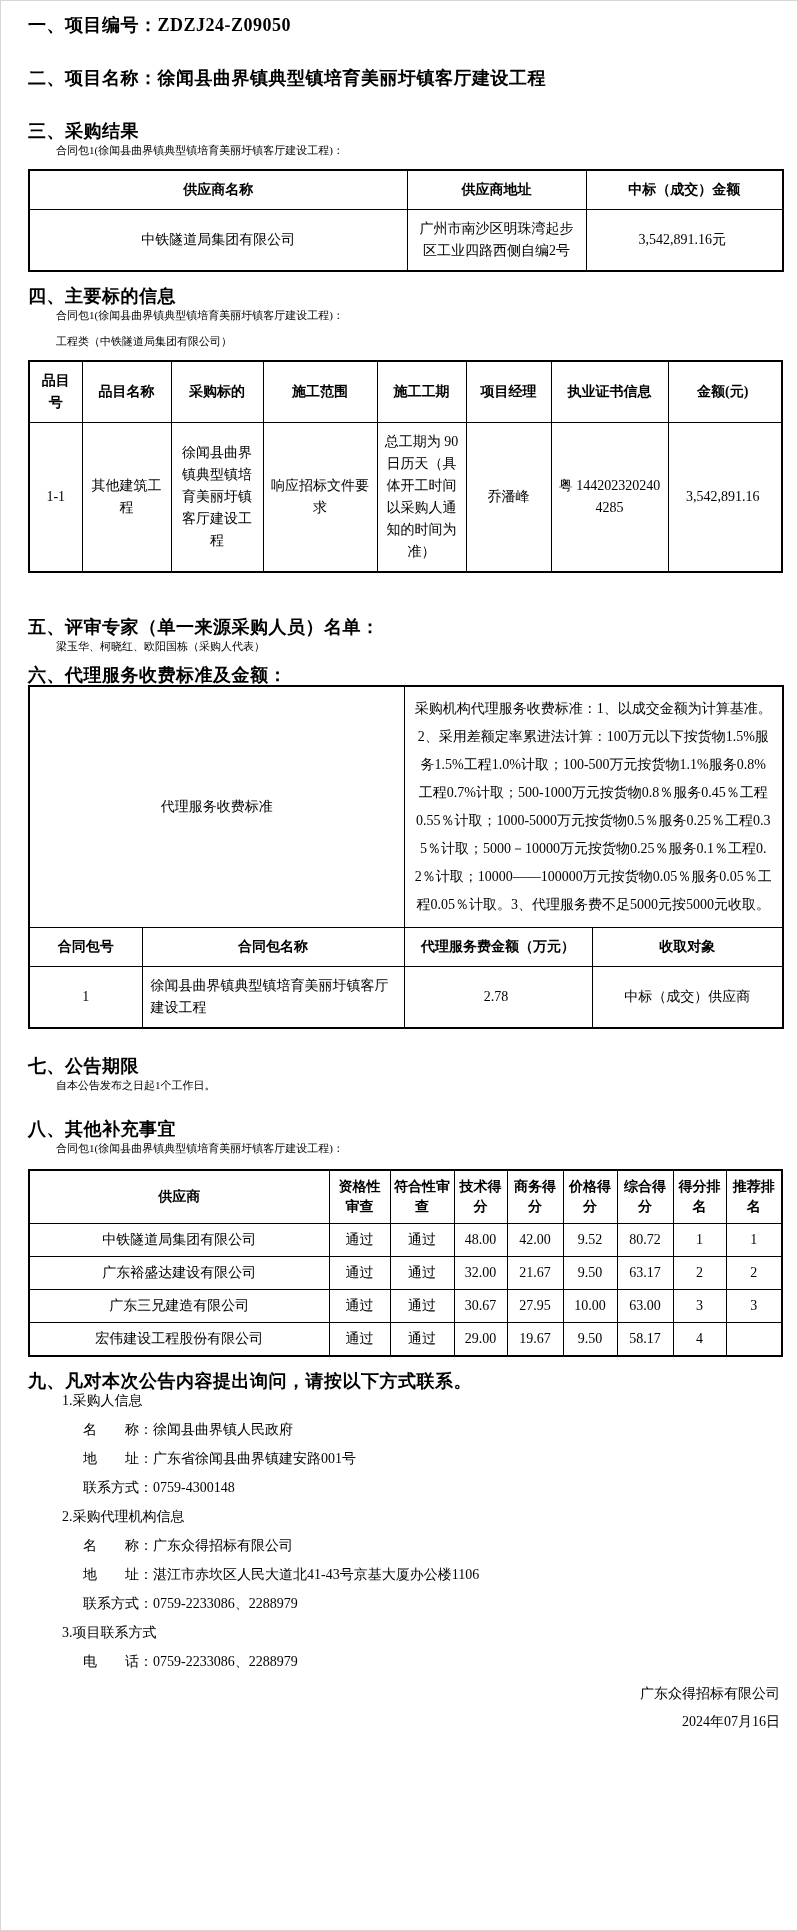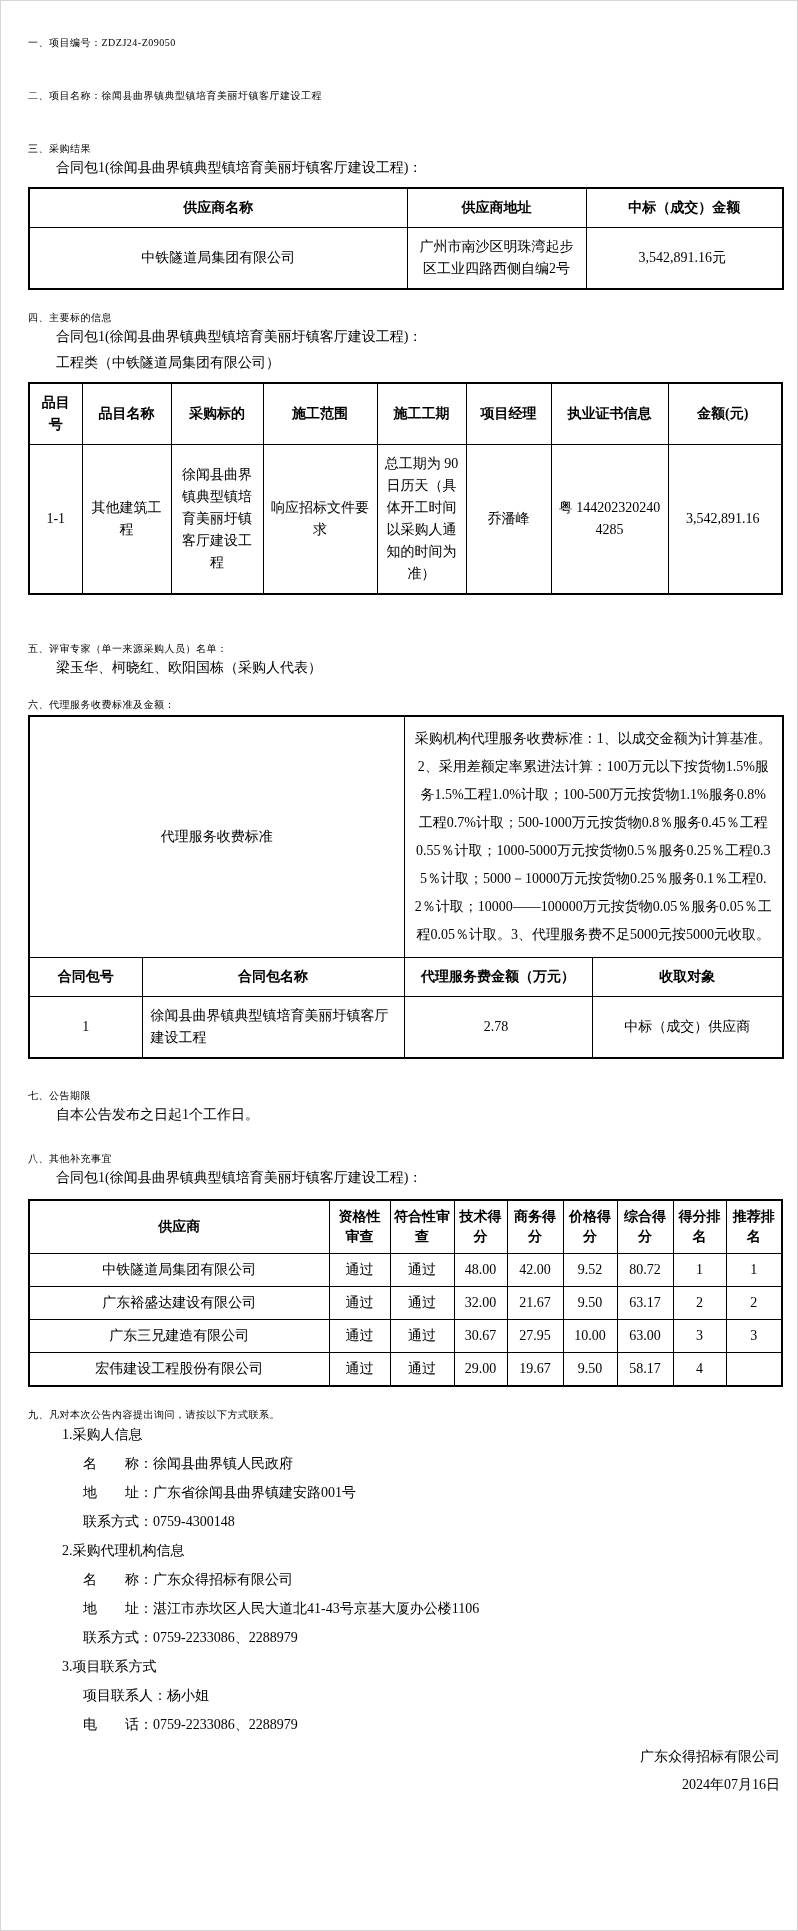--- a/index.html
+++ b/index.html
@@ -4,23 +4,23 @@
 <style>
   * { margin:0; padding:0; box-sizing:border-box; }
   html,body { background:#fff; }
   body {
     width:798px; height:1931px;
     border:1px solid #d6d6d6;
     padding:14px 17px 10px 27px;
     font-family:"Liberation Serif","DejaVu Serif",serif;
     color:#000; font-size:14px; overflow:hidden;
   }
-  .heading { font-size:10px; font-weight:normal; line-height:20px; margin-bottom:33px; letter-spacing:0.5px;margin-top:18px; }
+  .heading { font-size:18px; font-weight:bold; line-height:20px; margin-bottom:33px; letter-spacing:0.5px; }
   .heading.tight { margin-bottom:0; }
-  .intro { font-size:14px; line-height:18px; padding-left:28px; }
+  .intro { font-size:11px; line-height:18px; padding-left:28px; }
   .doc-table { width:754px; border-collapse:collapse; border:2px solid #000; table-layout:fixed; }
   .doc-table th, .doc-table td { border:1px solid #000; font-size:14px; line-height:22px; padding:8px 6px; text-align:center; vertical-align:middle; word-break:break-all; }
   .doc-table th { font-weight:bold; }
   .num-right { text-align:center; padding-right:10px !important; }
   .left-al { text-align:left !important; padding-left:8px !important; }
   .fee-std-text { text-align:center; padding:8px 10px !important; line-height:28px !important; }
   .score-table td, .score-table th { padding:6px 3px; line-height:20px; }
   .contact-group-title { padding-left:34px; line-height:20px; margin-bottom:9px; }
   .contact-line { padding-left:55px; line-height:20px; margin-bottom:9px; }
   .footer-line { text-align:right; line-height:20px; }
@@ -224,20 +224,19 @@
 
 <div>
   <div class="contact-group-title">2.采购代理机构信息</div>
   <div class="contact-line">名　　称：广东众得招标有限公司</div>
   <div class="contact-line">地　　址：湛江市赤坎区人民大道北41-43号京基大厦办公楼1106</div>
   <div class="contact-line">联系方式：0759-2233086、2288979</div>
 </div>
 
 <div>
   <div class="contact-group-title">3.项目联系方式</div>
-  <div class="contact-line">项目联系人：杨小姐</div>
   <div class="contact-line">电　　话：0759-2233086、2288979</div>
 </div>
 
 <div style="margin-top:12px">
   <div class="footer-line mb8">广东众得招标有限公司</div>
   <div class="footer-line">2024年07月16日</div>
 </div>
 
 </body></html>

